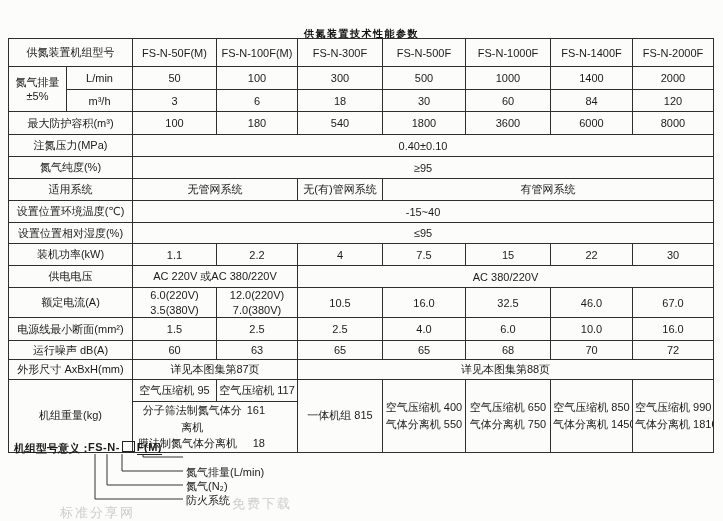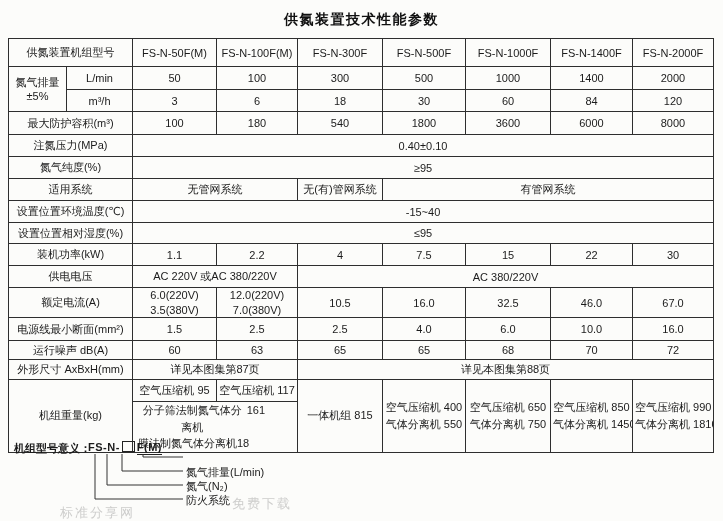--- a/index.html
+++ b/index.html
@@ -1,26 +1,26 @@
 <!DOCTYPE html>
 <html><head>
 <meta charset="utf-8">
 <style>
   html,body{margin:0;padding:0;}
   body{width:723px;height:521px;font-family:"Liberation Sans","DejaVu Sans",sans-serif;background:#ffffff;}
   .page{position:relative;width:723px;height:521px;background:#fcfcfa;overflow:hidden;color:#1b1b1b;}
-  .title{position:absolute;top:11px;left:0;width:100%;text-align:center;font-size:14px;font-weight:bold;letter-spacing:1.5px;color:#111;}
+  .title{position:absolute;top:27px;left:0;width:100%;text-align:center;font-size:10px;font-weight:bold;letter-spacing:1.5px;color:#111;}
   table.spec{position:absolute;left:8px;top:38px;width:705px;border-collapse:collapse;table-layout:fixed;font-size:11px;color:#1b1b1b;}
   table.spec td{border:1px solid #2e2e2e;text-align:center;vertical-align:middle;padding:0 2px;overflow:hidden;}
   td.lbl{text-align:left;padding-left:5px;white-space:nowrap;}
   td.hdr{text-align:center;}
   .two-line span{display:block;line-height:1.3;}
   td.wcell{text-align:left;padding-left:5px;line-height:1.5;white-space:nowrap;}
   td.wcell span{display:block;}
-  .wflex{display:flex;padding:0 32px 0 5px;line-height:1.5;}
+  .wflex{display:flex;justify-content:space-between;padding:0 32px 0 5px;line-height:1.5;}
   .legend-label{position:absolute;left:14px;top:441px;font-size:11px;font-weight:bold;white-space:nowrap;}
   .legend-model{position:absolute;left:88px;top:441px;font-size:11px;font-weight:bold;letter-spacing:.5px;white-space:nowrap;}
   .model-box{display:inline-block;width:11px;height:9px;border:1px solid #222;vertical-align:-1px;margin:0 2px;}
   .model-suffix{border-bottom:1px solid #222;padding-bottom:1px;}
   .legend-item{position:absolute;left:186px;font-size:11px;white-space:nowrap;}
   .diagram-svg{position:absolute;left:0;top:440px;}
   .watermark{position:absolute;font-size:13px;color:rgba(130,130,130,0.38);letter-spacing:2px;white-space:nowrap;}
 </style>
 </head>
 <body>

